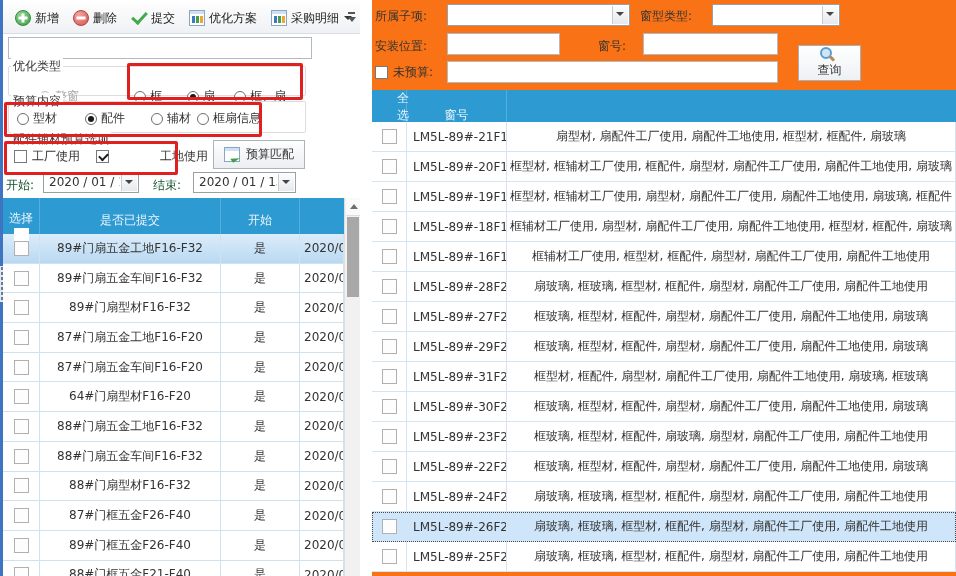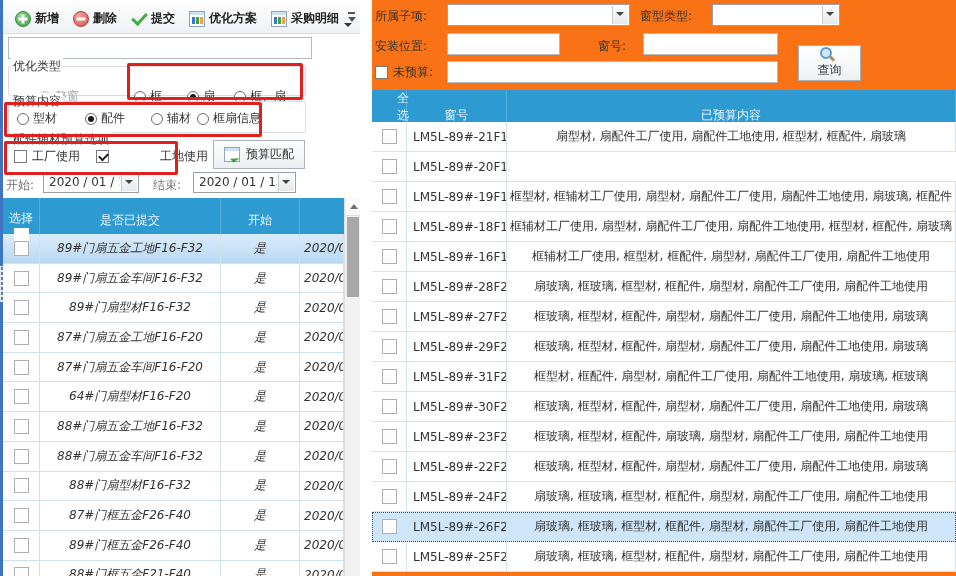--- a/index.html
+++ b/index.html
@@ -14,21 +14,21 @@
 
   
   .left-panel{position:absolute;left:3px;top:0;width:360px;height:576px;background:#fff;}
 
   .toolbar{position:absolute;left:0;top:3px;width:357px;height:30px;
            background:linear-gradient(#fdfdfd,#eef1f5);border-bottom:1px solid #d9dde2;
            display:flex;align-items:center;}
   .tgrip{width:4px;height:20px;margin:0 4px 0 2px;
          background-image:radial-gradient(#9aa4ae 1px,transparent 1.2px);background-size:4px 4px;}
   .tbar-buttons{display:flex;align-items:center;height:100%;}
-  .tbtn{display:inline-flex;align-items:flex-end;padding:3px 6px;margin-right:2px;cursor:default;white-space:nowrap;font-weight:bold;}
+  .tbtn{display:inline-flex;align-items:center;padding:3px 6px;margin-right:2px;cursor:default;white-space:nowrap;}
   .tlabel{color:#222;}
   .ticon{width:16px;height:16px;display:inline-block;position:relative;margin-right:4px;flex:0 0 16px;}
   .i-add{background:radial-gradient(circle at 35% 30%,#93d494,#3da044);border-radius:50%;border:1px solid #2f8a36;box-sizing:border-box;}
   .i-add::before,.i-add::after{content:"";position:absolute;background:#fff;left:50%;top:50%;}
   .i-add::before{width:9px;height:3px;transform:translate(-50%,-50%);}
   .i-add::after{width:3px;height:9px;transform:translate(-50%,-50%);}
   .i-remove{background:radial-gradient(circle at 35% 30%,#f2a6a3,#d4534d);border-radius:50%;border:1px solid #b2423e;box-sizing:border-box;}
   .i-remove::before{content:"";position:absolute;background:#fff;width:9px;height:3px;left:50%;top:50%;transform:translate(-50%,-50%);}
   .i-check::before{content:"";position:absolute;left:1px;top:2px;width:12px;height:6px;
                    border-left:3px solid #45a94a;border-bottom:3px solid #45a94a;transform:rotate(-48deg);}
@@ -57,37 +57,37 @@
       border-left:2px solid #1a1a1a;border-bottom:2px solid #1a1a1a;transform:rotate(-45deg);}
 
   .annot{position:absolute;border:3px solid #e01f1f;border-radius:2px;z-index:5;pointer-events:none;}
 
   .match-btn{position:absolute;left:210px;top:140px;width:90px;height:27px;border:1px solid #adb3ba;
              background:linear-gradient(#fefefe,#eceff2);display:flex;align-items:center;justify-content:center;}
   .i-match{width:16px;height:15px;position:relative;margin-right:6px;background:linear-gradient(#cfe0f2 0 3px,#fff 3px);border:1px solid #8ba6c1;box-sizing:border-box;}
   .i-match::after{content:"";position:absolute;right:0;bottom:0;width:0;height:0;
                   border-top:5px solid transparent;border-left:8px solid #3da044;transform:rotate(-35deg);}
 
-  .date-label{position:absolute;top:177px;color:#737373;}
+  .date-label{position:absolute;top:177px;color:#14532d;}
   .datepick{position:absolute;top:172px;height:21px;border:1px solid #9aa0a8;background:#fff;box-sizing:border-box;}
   .datepick .dval{position:absolute;left:5px;top:2px;right:18px;white-space:nowrap;overflow:hidden;}
   .dbtn{position:absolute;right:1px;top:1px;bottom:1px;width:15px;background:linear-gradient(#fcfcfc,#e6e9ed);border-left:1px solid #c8ccd1;}
   .dbtn::after{content:"";position:absolute;left:3px;top:6px;width:0;height:0;
                border-left:4px solid transparent;border-right:4px solid transparent;border-top:4px solid #444;}
 
   
   .ltable{position:absolute;left:0;top:198px;width:357px;height:378px;overflow:hidden;background:#fff;}
   .lhead{display:grid;grid-template-columns:37px 181px 79px 44px;width:341px;height:36px;
          background:#2d9ad2;color:#ecf6fc;}
   .lhead .hc{display:flex;align-items:center;justify-content:center;border-right:1px solid #57aedd;}
   .lhead .hc0{flex-direction:column;justify-content:flex-start;padding-top:12px;}
   .hcb{width:13px;height:13px;background:#fff;border:1px solid #fff;margin-top:1px;}
   .lrow{display:grid;grid-template-columns:37px 181px 79px 44px;width:341px;height:29.7px;box-sizing:border-box;
         border-bottom:1px solid #cfe2ee;background:#fff;}
-  .lrow .cell{display:flex;align-items:center;justify-content:center;border-right:1px solid #cfe2ee;overflow:hidden;white-space:nowrap;font-style:italic;}
+  .lrow .cell{display:flex;align-items:center;justify-content:center;border-right:1px solid #cfe2ee;overflow:hidden;white-space:nowrap;}
   .lrow .c3{justify-content:flex-start;padding-left:4px;}
   .lrow.sel{background:linear-gradient(#dcecfa,#b9d9f2);}
   .tcb{width:13px;height:13px;border:1px solid #b0b0b0;background:#fdfdfd;}
 
   .sb{position:absolute;right:0;top:0;width:16px;height:378px;background:#f1f1f1;border-left:1px solid #dedede;box-sizing:border-box;}
   .sb-up{position:absolute;left:1px;top:0;right:0;height:17px;background:#fafafa;border-bottom:1px solid #dedede;}
   .sb-up::after{content:"";position:absolute;left:4px;top:6px;width:0;height:0;
                 border-left:4px solid transparent;border-right:4px solid transparent;border-bottom:5px solid #6f6f6f;}
   .sb-thumb{position:absolute;left:2px;top:19px;width:12px;height:80px;background:#a8a8a8;}
 
@@ -399,37 +399,37 @@
     </label>
     <input class="finput" style="left: 75px; top: 61px; width: 331px; height: 22px;" value="">
 
     <div class="rtable">
       <div class="rhead">
         <div class="hc hc0">
           <span>全选</span>
           <span class="hcb"></span>
         </div>
         <div class="hc">窗号</div>
-        <div class="hc">已预算内容</div>
       </div>
       <div>
 
           <div class="rrow">
             <span class="cell r0">
               <span class="tcb"></span>
             </span>
             <span class="cell r1">LM5L-89#-21F19</span>
             <span class="cell r2">扇型材, 扇配件工厂使用, 扇配件工地使用, 框型材, 框配件, 扇玻璃</span>
           </div>
 
           <div class="rrow">
             <span class="cell r0">
               <span class="tcb"></span>
             </span>
             <span class="cell r1">LM5L-89#-20F18</span>
+            <span class="cell r2">框型材, 框辅材工厂使用, 框配件, 扇型材, 扇配件工厂使用, 扇配件工地使用, 扇玻璃</span>
           </div>
 
           <div class="rrow">
             <span class="cell r0">
               <span class="tcb"></span>
             </span>
             <span class="cell r1">LM5L-89#-19F17</span>
             <span class="cell r2">框型材, 框辅材工厂使用, 扇型材, 扇配件工厂使用, 扇配件工地使用, 扇玻璃, 框配件</span>
           </div>
 

